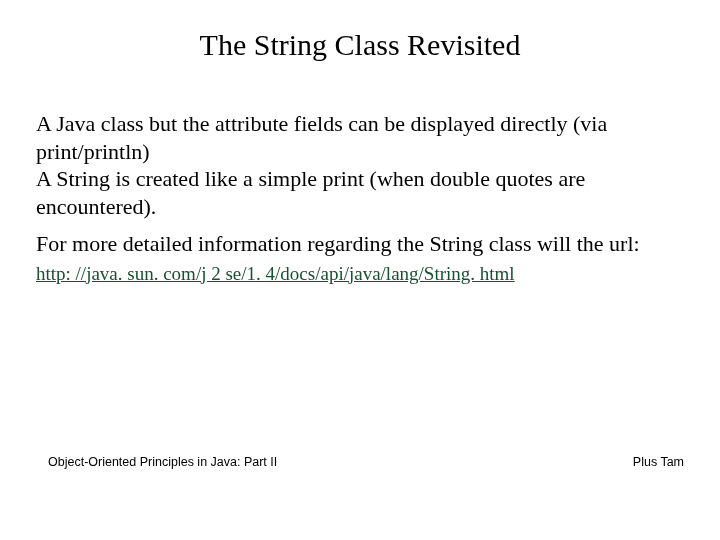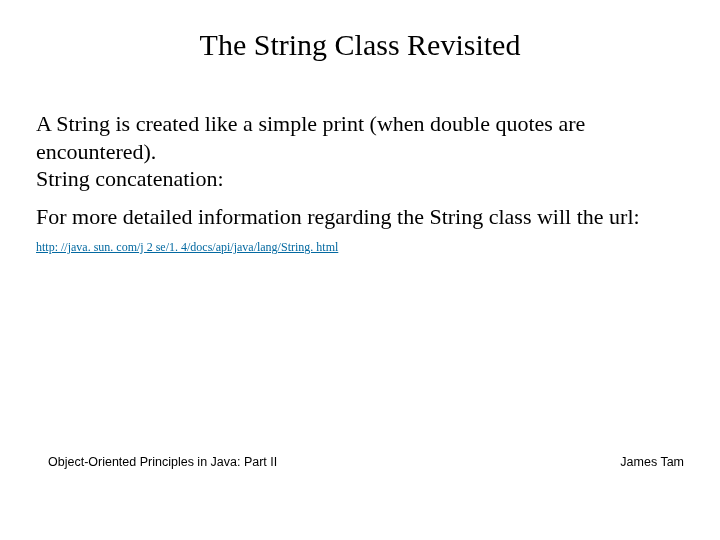--- a/index.html
+++ b/index.html
@@ -4,37 +4,37 @@
 <style>
   * { margin: 0; padding: 0; box-sizing: border-box; }
   html, body { width: 720px; height: 540px; background: #fff; font-family: "Times New Roman", Times, serif; color: #000; overflow: hidden; }
   .slide { width: 720px; height: 485px; position: relative; padding: 24px 36px 0 36px; }
   .title { font-size: 30px; text-align: center; margin-top: 4px; margin-bottom: 48px; font-weight: normal; }
   .body-text { font-size: 22px; line-height: 1.25; }
   .body-text p { margin-bottom: 0; }
   .sub-points { font-size: 16px; margin-top: 10px; margin-bottom: 10px; }
   .sub-points li { list-style: none; margin-bottom: 2px; }
   .sub-points li::before { content: "• "; }
-  .link { color: #0369a1; text-decoration: underline; font-size: 12px; display: inline-block; margin-top: 4px; }
+  .link { color: #14532d; text-decoration: underline; font-size: 19px; display: inline-block; margin-top: 4px; }
   .footer { position: absolute; bottom: 16px; left: 36px; right: 36px; display: flex; justify-content: space-between; font-family: Arial, Helvetica, sans-serif; font-size: 12.5px; margin-left: 12px; }
 </style>
 </head>
 <body>
 
 <div class="slide">
   <h1 class="title">The String Class Revisited</h1>
 
   <div class="body-text">
+    <p>A Java class but the attribute fields can be displayed directly (via print/println)</p>
     <p>A String is created like a simple print (when double quotes are encountered).</p>
-    <p>String concatenation:</p>
 
     <ul class="sub-points">
     </ul>
 
     <p>For more detailed information regarding the String class will the url:</p>
     <a class="link" href="#">http: //java. sun. com/j 2 se/1. 4/docs/api/java/lang/String. html</a>
   </div>
 
   <div class="footer">
     <span>Object-Oriented Principles in Java: Part II</span>
-    <span>James Tam</span>
+    <span>Plus Tam</span>
   </div>
 </div>
 
 </body></html>

